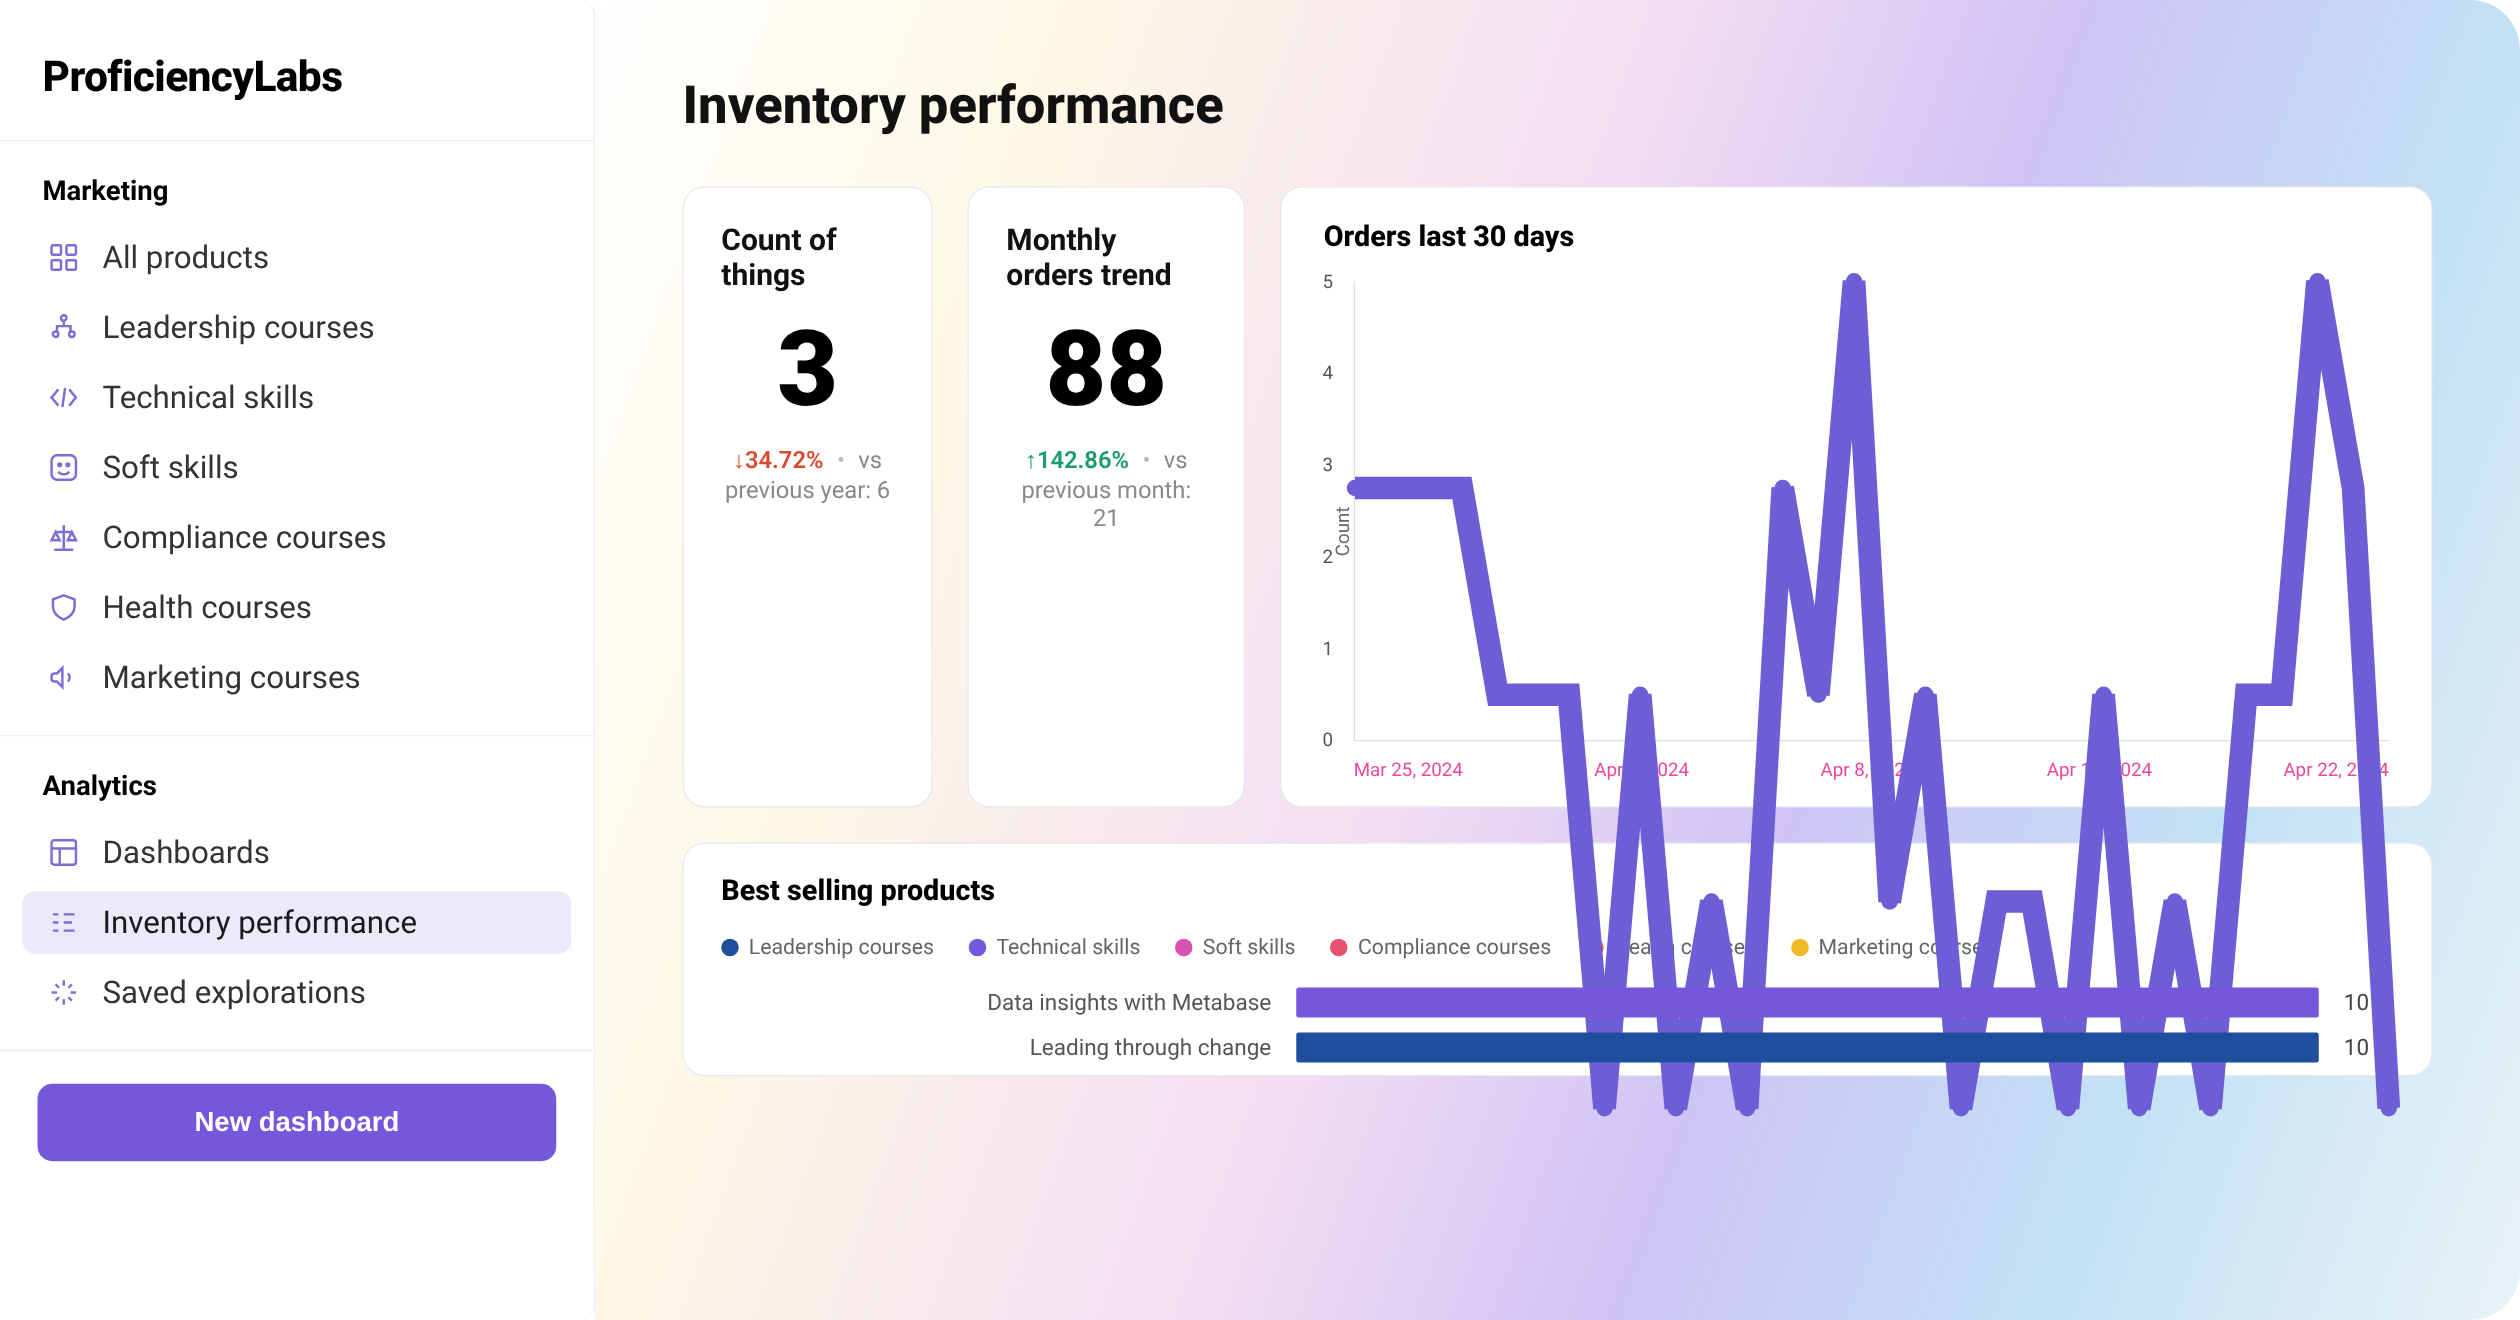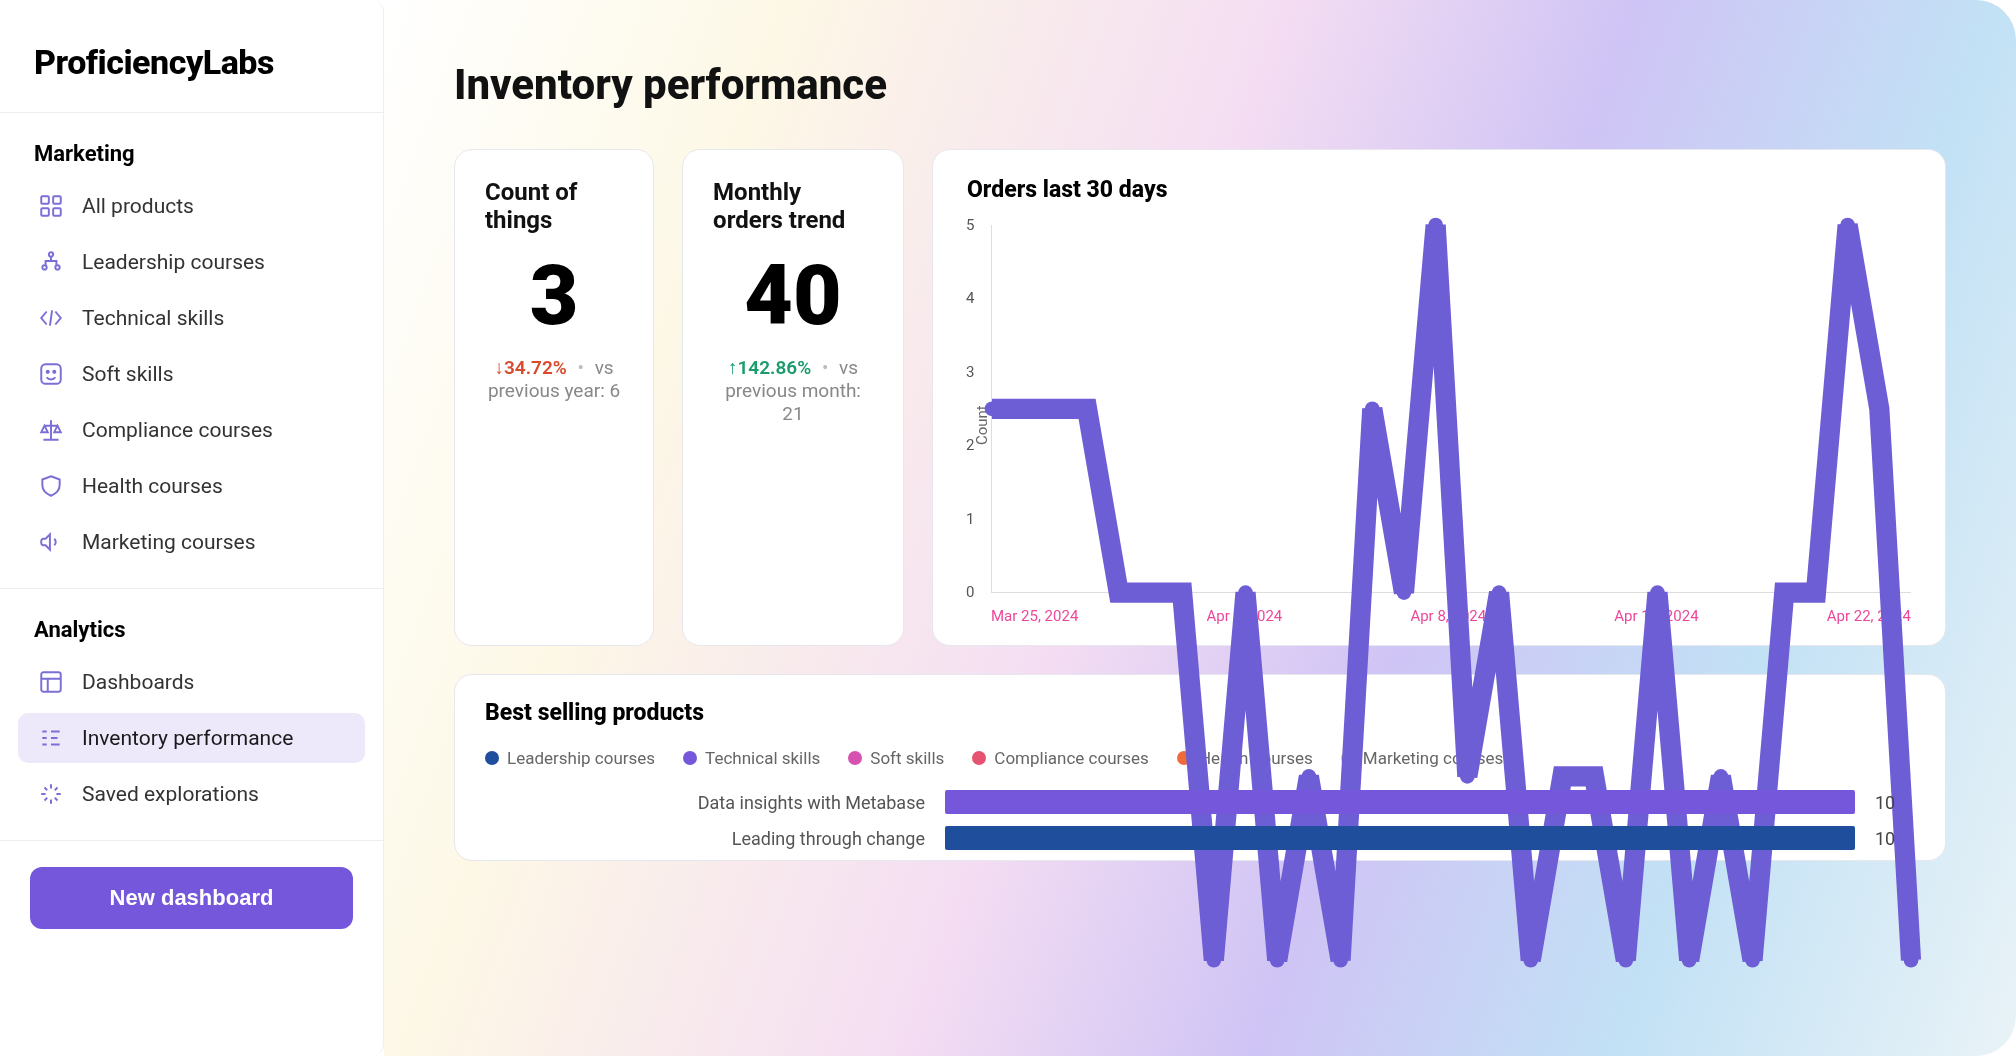--- a/index.html
+++ b/index.html
@@ -13,21 +13,21 @@
 }
 .app-root {
   display: flex;
   width: 100%;
   height: 100%;
   border-radius: 40px;
   overflow: hidden;
   background: #fff;
 }
 .sidebar {
-  width: 384px;
+  width: 476px;
   flex-shrink: 0;
   border-right: 1px solid #eee;
   display: flex;
   flex-direction: column;
   padding: 28px 0 28px 0;
   border-radius: 12px;
 }
 .brand {
   font-size: 34px;
   font-weight: 800;
@@ -40,21 +40,21 @@
   font-weight: 700;
   padding: 28px 34px 12px 34px;
 }
 .nav-item {
   display: flex;
   align-items: center;
   gap: 16px;
   padding: 10px 18px;
   margin: 3px 18px;
   border-radius: 10px;
-  font-size: 21px;
+  font-size: 25px;
   color: #333;
   cursor: pointer;
 }
 .nav-item.active {
   background: #eee8fb;
   color: #1a1a1a;
 }
 .nav-icon {
   width: 30px;
   height: 30px;
@@ -360,21 +360,21 @@
             <div class="stat-value">3</div>
             <div class="stat-sub">
               <span class="down">↓</span><span class="down">34.72%</span>
               <span class="dot">•</span>
               <span>vs previous year: 6</span>
             </div>
           </div>
 
           <div class="scard">
             <div class="stat-title">Monthly orders trend</div>
-            <div class="stat-value">40</div>
+            <div class="stat-value">88</div>
             <div class="stat-sub">
               <span class="up">↑</span><span class="up">142.86%</span>
               <span class="dot">•</span>
               <span>vs previous month: 21</span>
             </div>
           </div>
         </div>
 
         <div class="scard chart-card">
           <div class="chart-title">Orders last 30 days</div>

